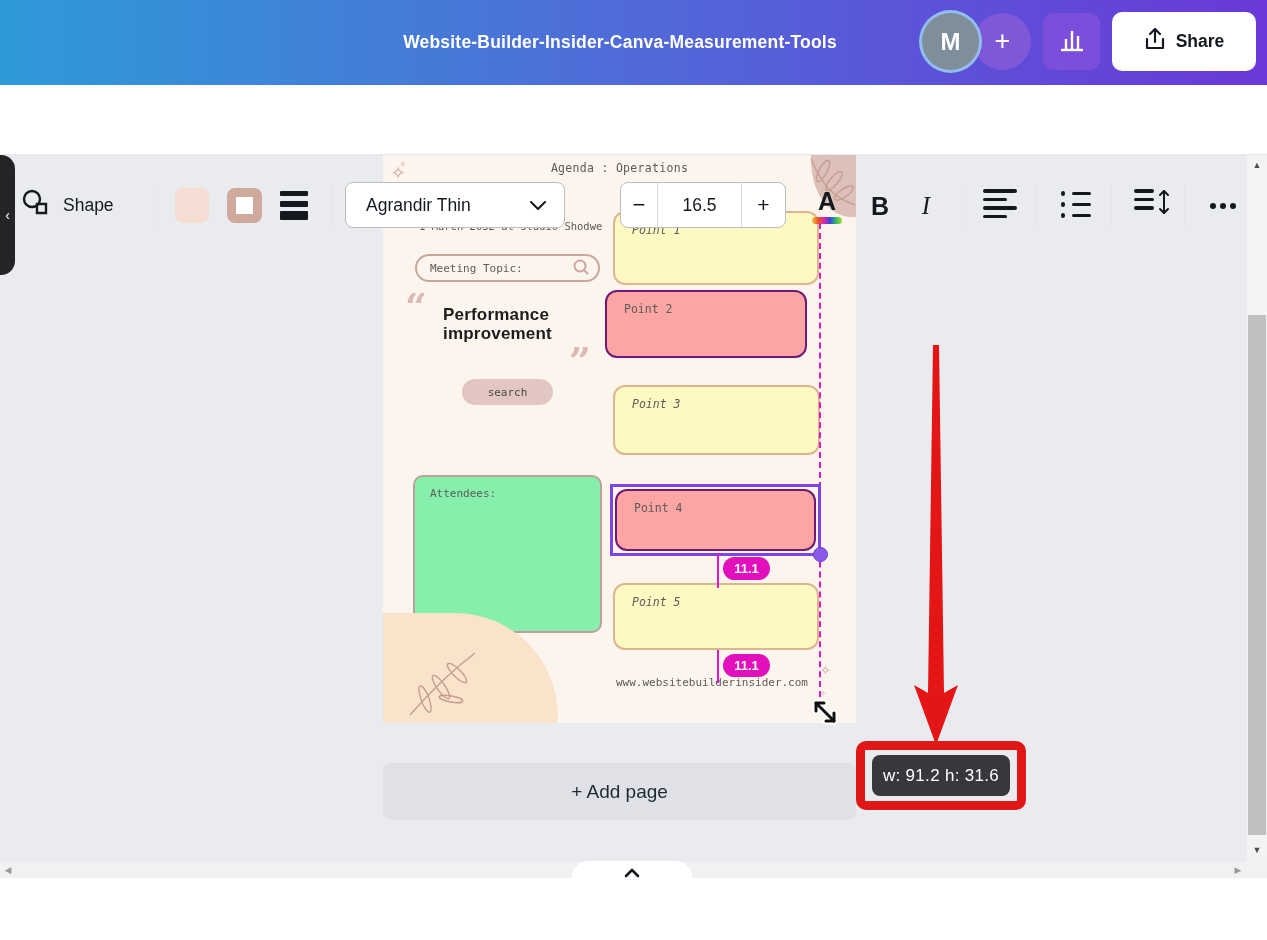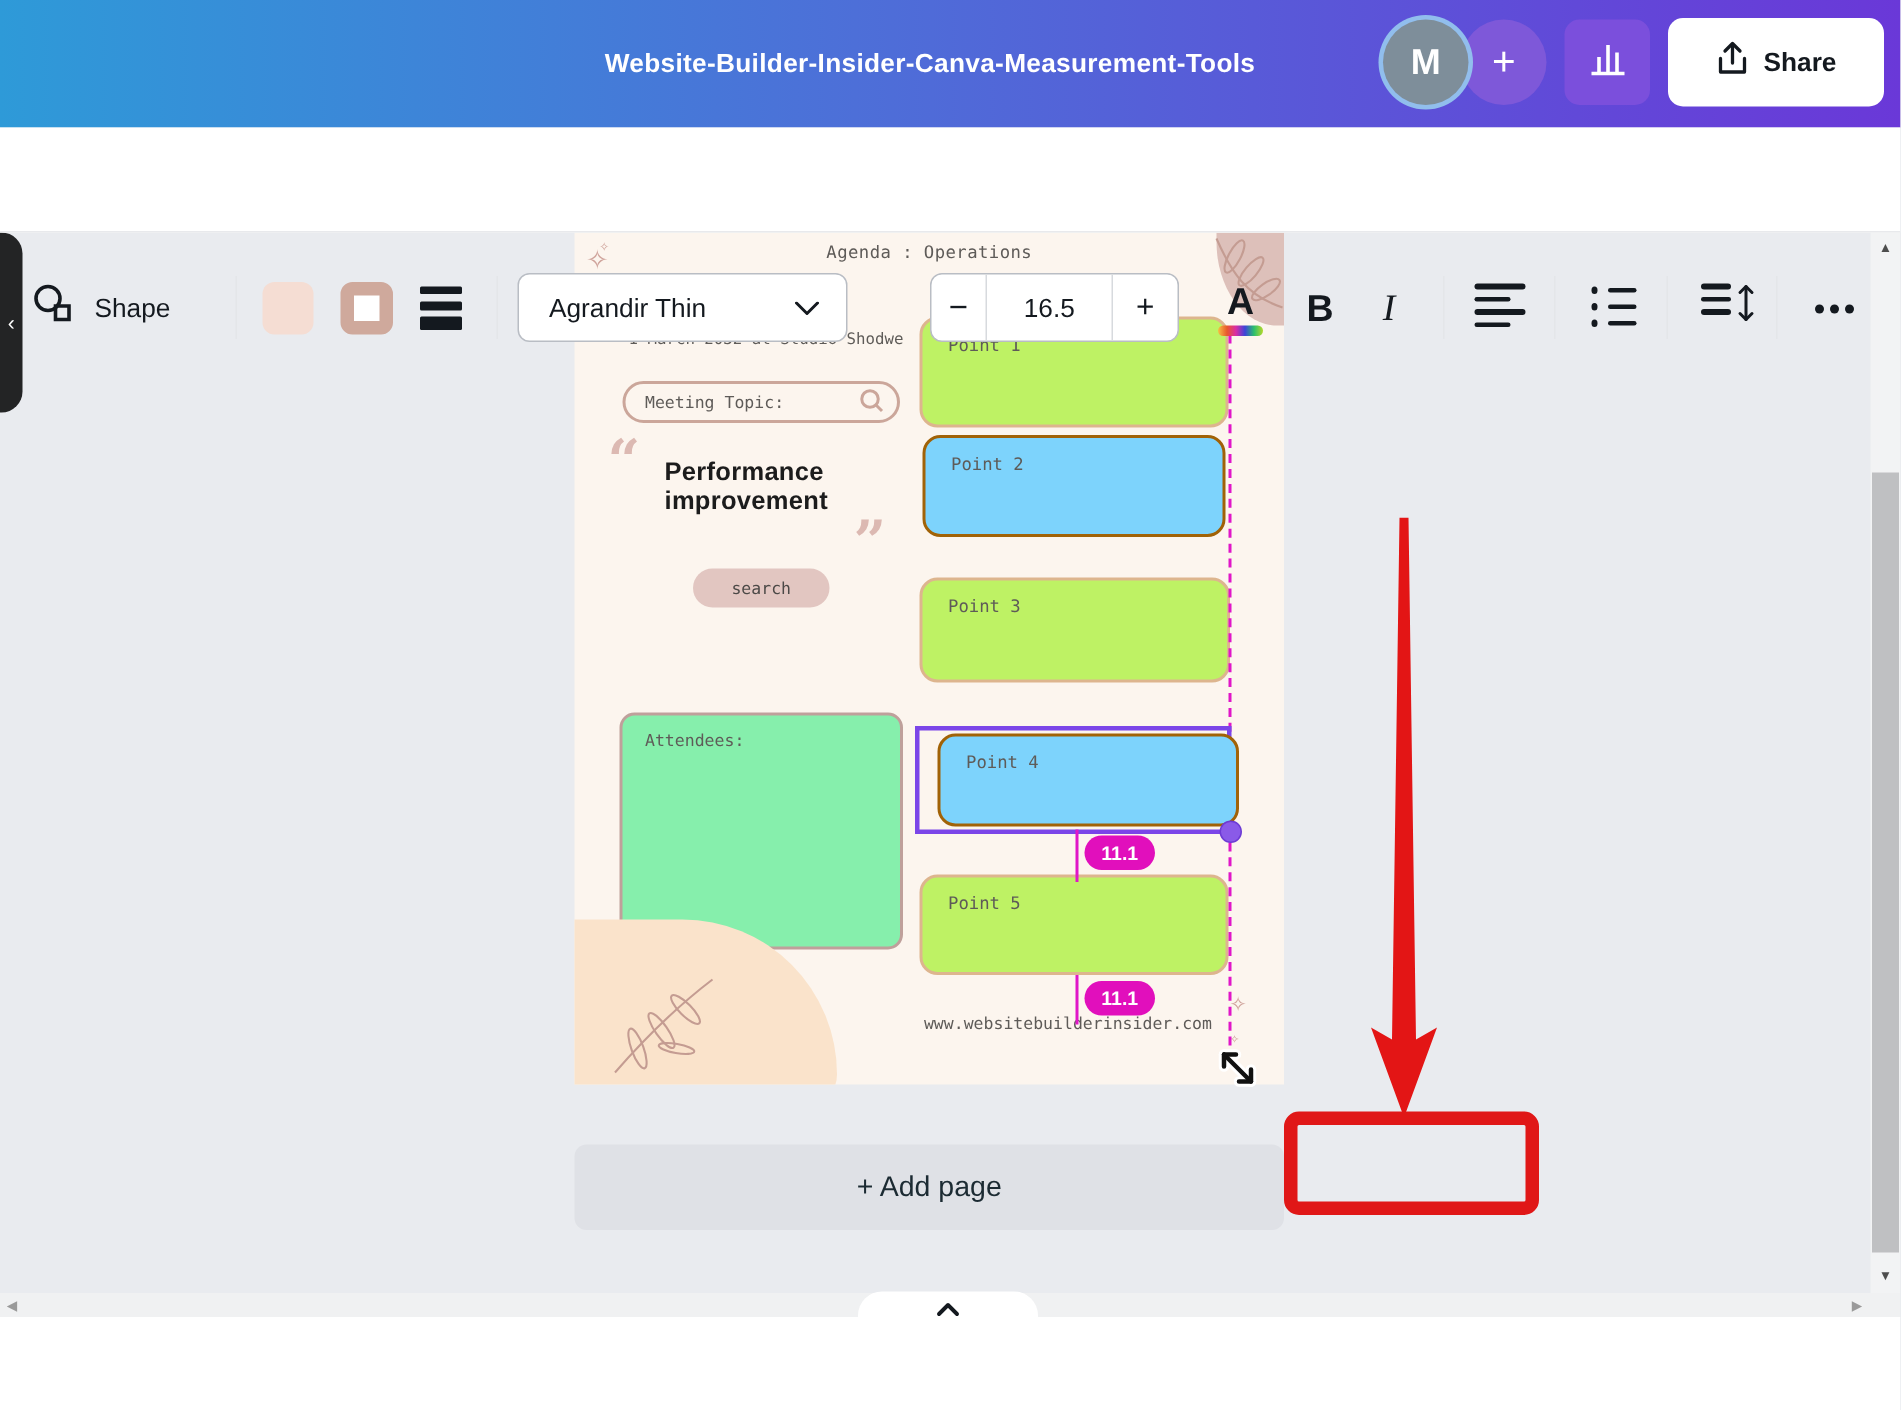--- a/index.html
+++ b/index.html
@@ -79,22 +79,22 @@
 
   
   #page { left:383px; top:0px; width:473px; height:568px; background:#fcf5ee; overflow:hidden; }
   .tmpl { font-family:"DejaVu Sans Mono", monospace; color:#5e5b58; }
   #pg-heading { left:0; top:6px; width:473px; text-align:center; font-size:11.5px; letter-spacing:.3px; }
   #pg-date { left:36px; top:65px; font-size:10.5px; }
   #topic-pill { left:32px; top:99px; width:185px; height:28px; border:2px solid #cba69a; border-radius:15px;
     display:flex; align-items:center; justify-content:space-between; padding:0 8px 0 13px; font-size:11px; }
   .pt-box { border-radius:12px; padding:10px 0 0 17px; font-size:11.5px;
     font-family:"DejaVu Sans Mono", monospace; color:#5e5b58; }
-  .peach { background:#bef264; border:2px solid #ddb58e; }
-  .pink  { background:#7dd3fc; border:2px solid #a16207;margin-left:10px; }
+  .peach { background:#fef9c3; border:2px solid #ddb58e;font-style:italic; }
+  .pink  { background:#fca5a5; border:2px solid #701a75; }
   #pt1 { left:230px; top:56px;  width:206px; height:74px; }
   #pt2 { left:222px; top:135px; width:202px; height:68px; }
   #pt3 { left:230px; top:230px; width:207px; height:70px; }
   #pt5 { left:230px; top:428px; width:206px; height:67px; }
   #pt4-sel { left:227px; top:329px; width:211px; height:72px; border:3px solid #7b45e8; background:transparent; z-index:3; }
   #pt4 { left:2px; top:2px; width:201px; height:62px; }
   .quote { font-family:"DejaVu Serif", serif; font-size:38px; font-weight:700; color:#dcb9b2; line-height:20px; }
   #quote-open { left:22px; top:142px; }
   #quote-close { left:186px; top:196px; }
   #perf-text { left:60px; top:150px; font-size:17px; line-height:19px; font-weight:700; color:#1c1c1c; letter-spacing:.2px; }
@@ -350,20 +350,21 @@
         <path d="M8 8h8M8 8v8"></path>
         <path d="M26 26h-8M26 26v-8"></path>
       </g>
   </svg>
 
   <svg id="red-arrow" class="abs" width="62" height="400" viewBox="0 0 62 400">
     <polygon points="28,0 34,0 39,348 53,340 31,400 9,340 23,348" fill="#e31515"></polygon>
   </svg>
 
   <div id="red-box" class="abs"></div>
+  <div id="size-tooltip" class="abs">w: 91.2 h: 31.6</div>
 
   <div id="add-page-btn" class="abs">+ Add page</div>
 
   <div id="vscroll" class="abs">
     <div class="arrow">▲</div>
     <div id="vthumb"></div>
     <div id="vscroll-down" class="arrow">▼</div>
   </div>
   <div id="hscroll" class="abs">
     <div id="hscroll-left" class="arrow">◀</div>

